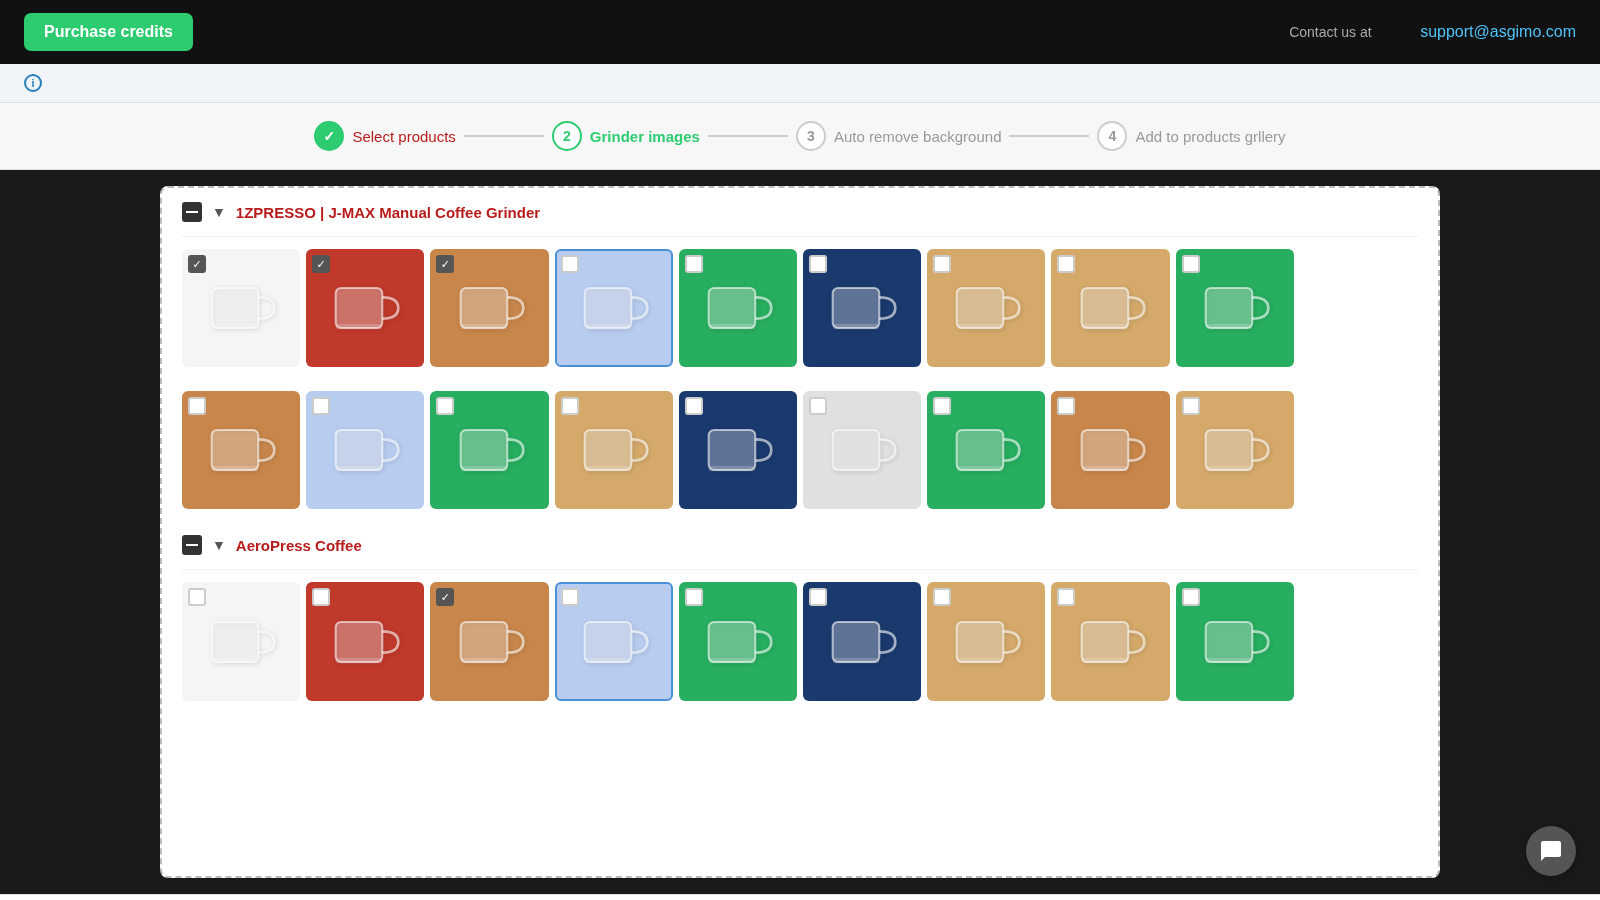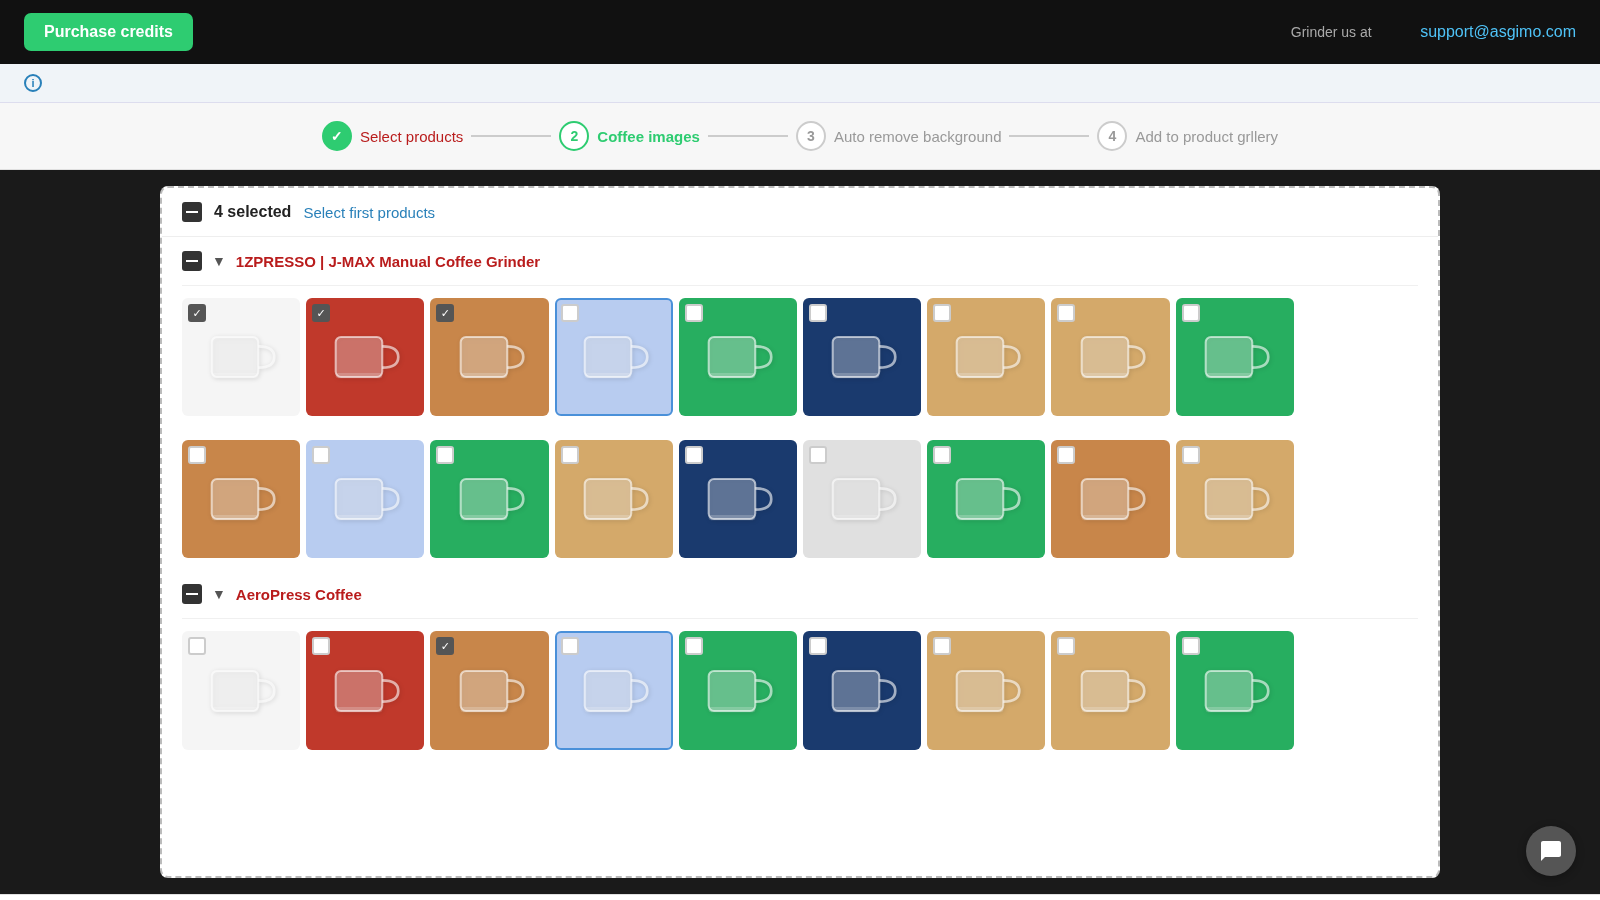--- a/index.html
+++ b/index.html
@@ -267,63 +267,58 @@
     .content-card::-webkit-scrollbar { width: 8px; }
     .content-card::-webkit-scrollbar-track { background: #f0f0f0; }
     .content-card::-webkit-scrollbar-thumb { background: #ccc; border-radius: 4px; }
   </style>
 </head>
 <body>
 
 <div class="header">
   <button class="purchase-btn">Purchase credits</button>
   <div>
-    <span class="contact-text">Grinder us at</span>
+    <span class="contact-text">Contact us at</span>
     <span class="contact-email"> </span><span class="contact-email">support@asgimo.com</span>
   </div>
 </div>
 
 <div class="info-bar">
   <div class="info-icon">i</div>
 </div>
 
 <div class="steps-bar">
 
   <div class="step">
     <div class="step-circle done">✓</div>
     <span class="step-label done">Select products</span>
   </div>
   <div class="step-divider"></div>
 
   <div class="step">
     <div class="step-circle active">2</div>
-    <span class="step-label active">Coffee images</span>
+    <span class="step-label active">Grinder images</span>
   </div>
   <div class="step-divider"></div>
 
   <div class="step">
     <div class="step-circle inactive">3</div>
     <span class="step-label inactive">Auto remove background</span>
   </div>
   <div class="step-divider"></div>
 
   <div class="step">
     <div class="step-circle inactive">4</div>
-    <span class="step-label inactive">Add to product grllery</span>
+    <span class="step-label inactive">Add to products grllery</span>
   </div>
 </div>
 
 <div class="main-content">
   <div class="content-card">
 
-    <div class="selection-header">
-      <div class="minus-box"></div>
-      <span class="selected-count">4 selected</span>
-      <a class="select-first-link">Select first products</a>
-    </div>
 
     <div class="product-section">
       <div class="product-header">
         <div class="minus-box"></div>
         <span class="chevron-icon">▼</span>
         <span class="product-title">1ZPRESSO | J-MAX Manual Coffee Grinder</span>
       </div>
 
       <div class="image-grid" id="p1r1">
           <div class="img-item" style="background: rgb(245, 245, 245);">

